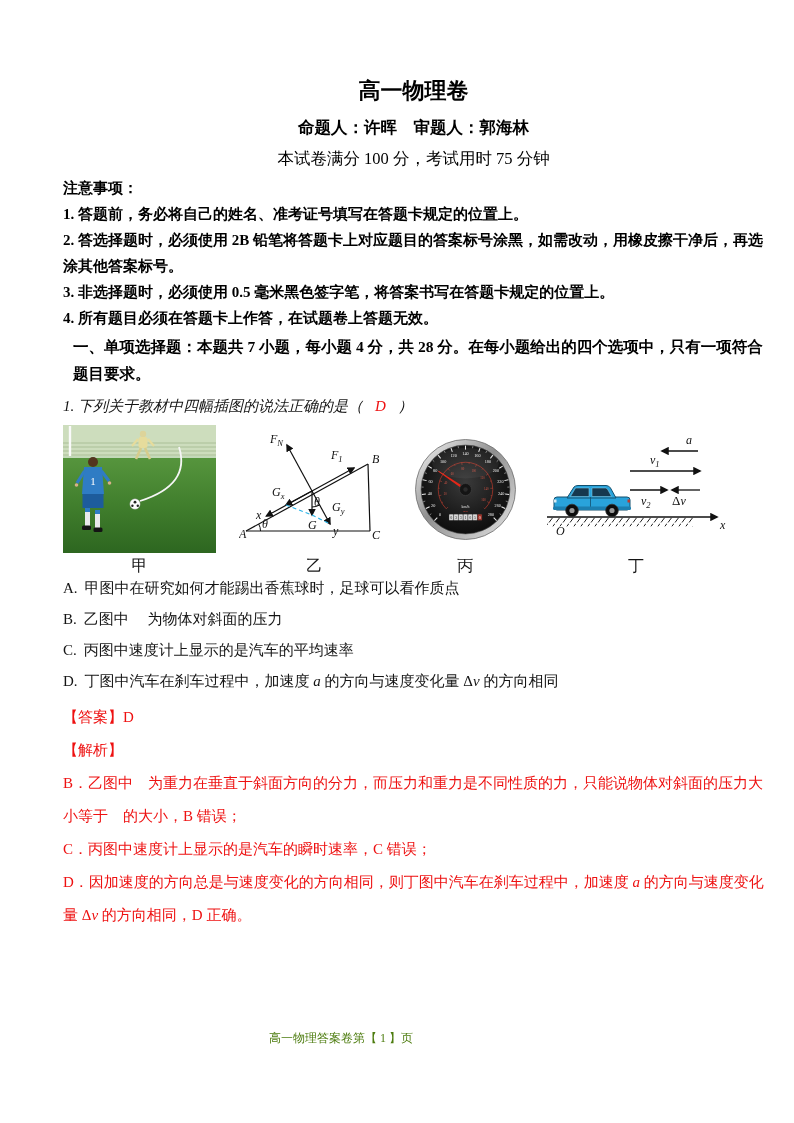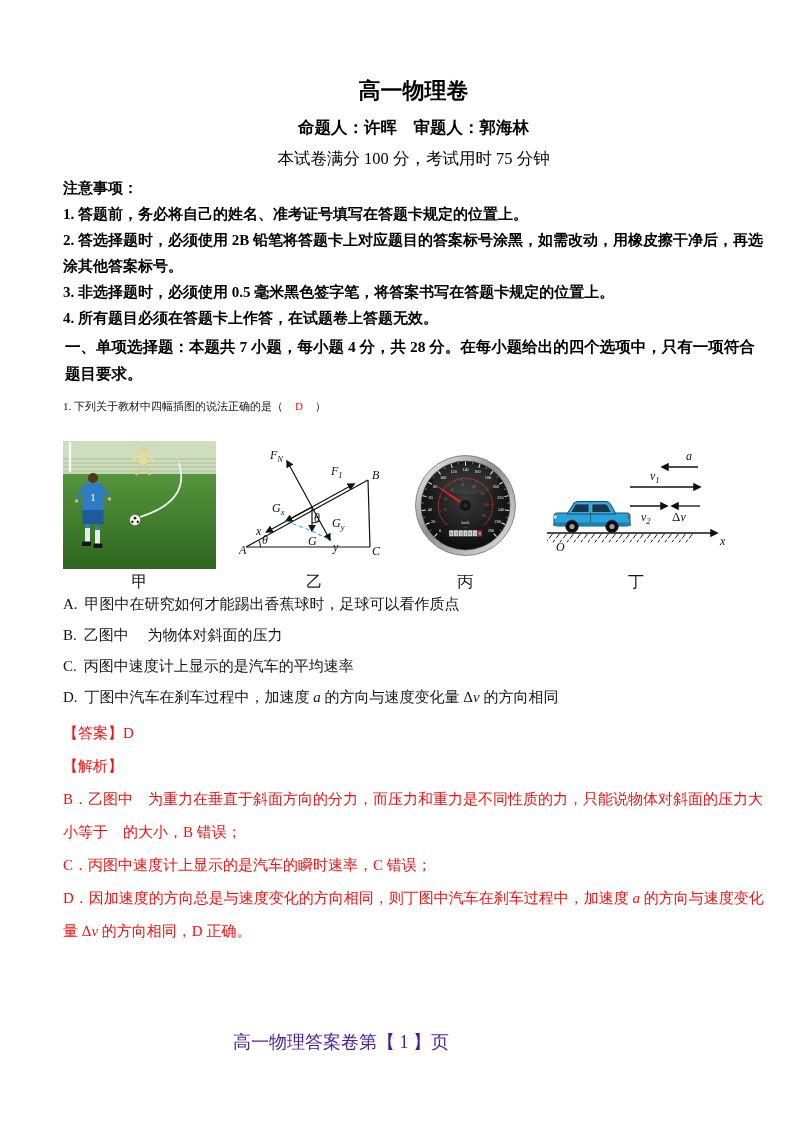--- a/index.html
+++ b/index.html
@@ -6,33 +6,33 @@
   body{
     width:794px;height:1123px;background:#ffffff;color:#141414;
     font-family:"Liberation Serif","DejaVu Serif",serif;
     position:relative;overflow:hidden;
   }
   .page{padding:76px 30px 0 63px;}
   .title{text-align:center;font-size:22px;font-weight:bold;color:#000;margin:0 0 11px 0;}
   .authors{text-align:center;font-size:16.5px;font-weight:bold;color:#000;margin:0 0 9px 0;}
   .exam-info{text-align:center;font-size:16.5px;font-weight:normal;color:#000;margin:0 0 5px 0;}
   .notice p{margin:0;font-size:15px;font-weight:bold;color:#000;line-height:26px;}
-  .section-heading{margin:2px 0 6px 2px;font-size:15.5px;font-weight:bold;color:#000;line-height:27px;}
-  .stem{font-size:11px;line-height:26px;margin:0 0 20px 0;}
+  .section-heading{margin:2px 0 6px 10px;font-size:15.5px;font-weight:bold;color:#000;line-height:27px;}
+  .stem{font-size:15px;line-height:26px;margin:0 0 4px 0;font-style:italic;}
   .answer-letter{color:#ee1111;padding:0 12px;}
   .figures{display:flex;justify-content:space-between;align-items:flex-start;width:668px;}
   .figure{text-align:center;}
   .fig-canvas{height:132px;display:flex;align-items:center;justify-content:center;}
   .fig-cap{font-size:16px;margin-top:1px;}
   .options p{margin:0 0 9px 0;font-size:15px;line-height:22px;}
   .opt-key{margin-right:7px;}
   .analysis p{margin:0;font-size:15px;line-height:33px;color:#ee1111;}
   .analysis{margin-top:4px;}
   .ivar{font-style:italic;}
-  .footer{position:absolute;top:1030px;left:0;width:682px;text-align:center;font-size:18px;color:#4c1d95;}
+  .footer{position:absolute;top:1030px;left:0;width:682px;text-align:center;font-size:12px;color:#4d7c0f;}
   svg text{font-family:"Liberation Serif","DejaVu Serif",serif;}
   .dlbl{font-style:italic;font-size:12px;fill:#111;}
   .dlbl-s{font-style:italic;font-size:8.5px;fill:#111;}
 </style>
 </head>
 <body>
 
 <div class="page">
 
   <p class="title">高一物理卷</p>

